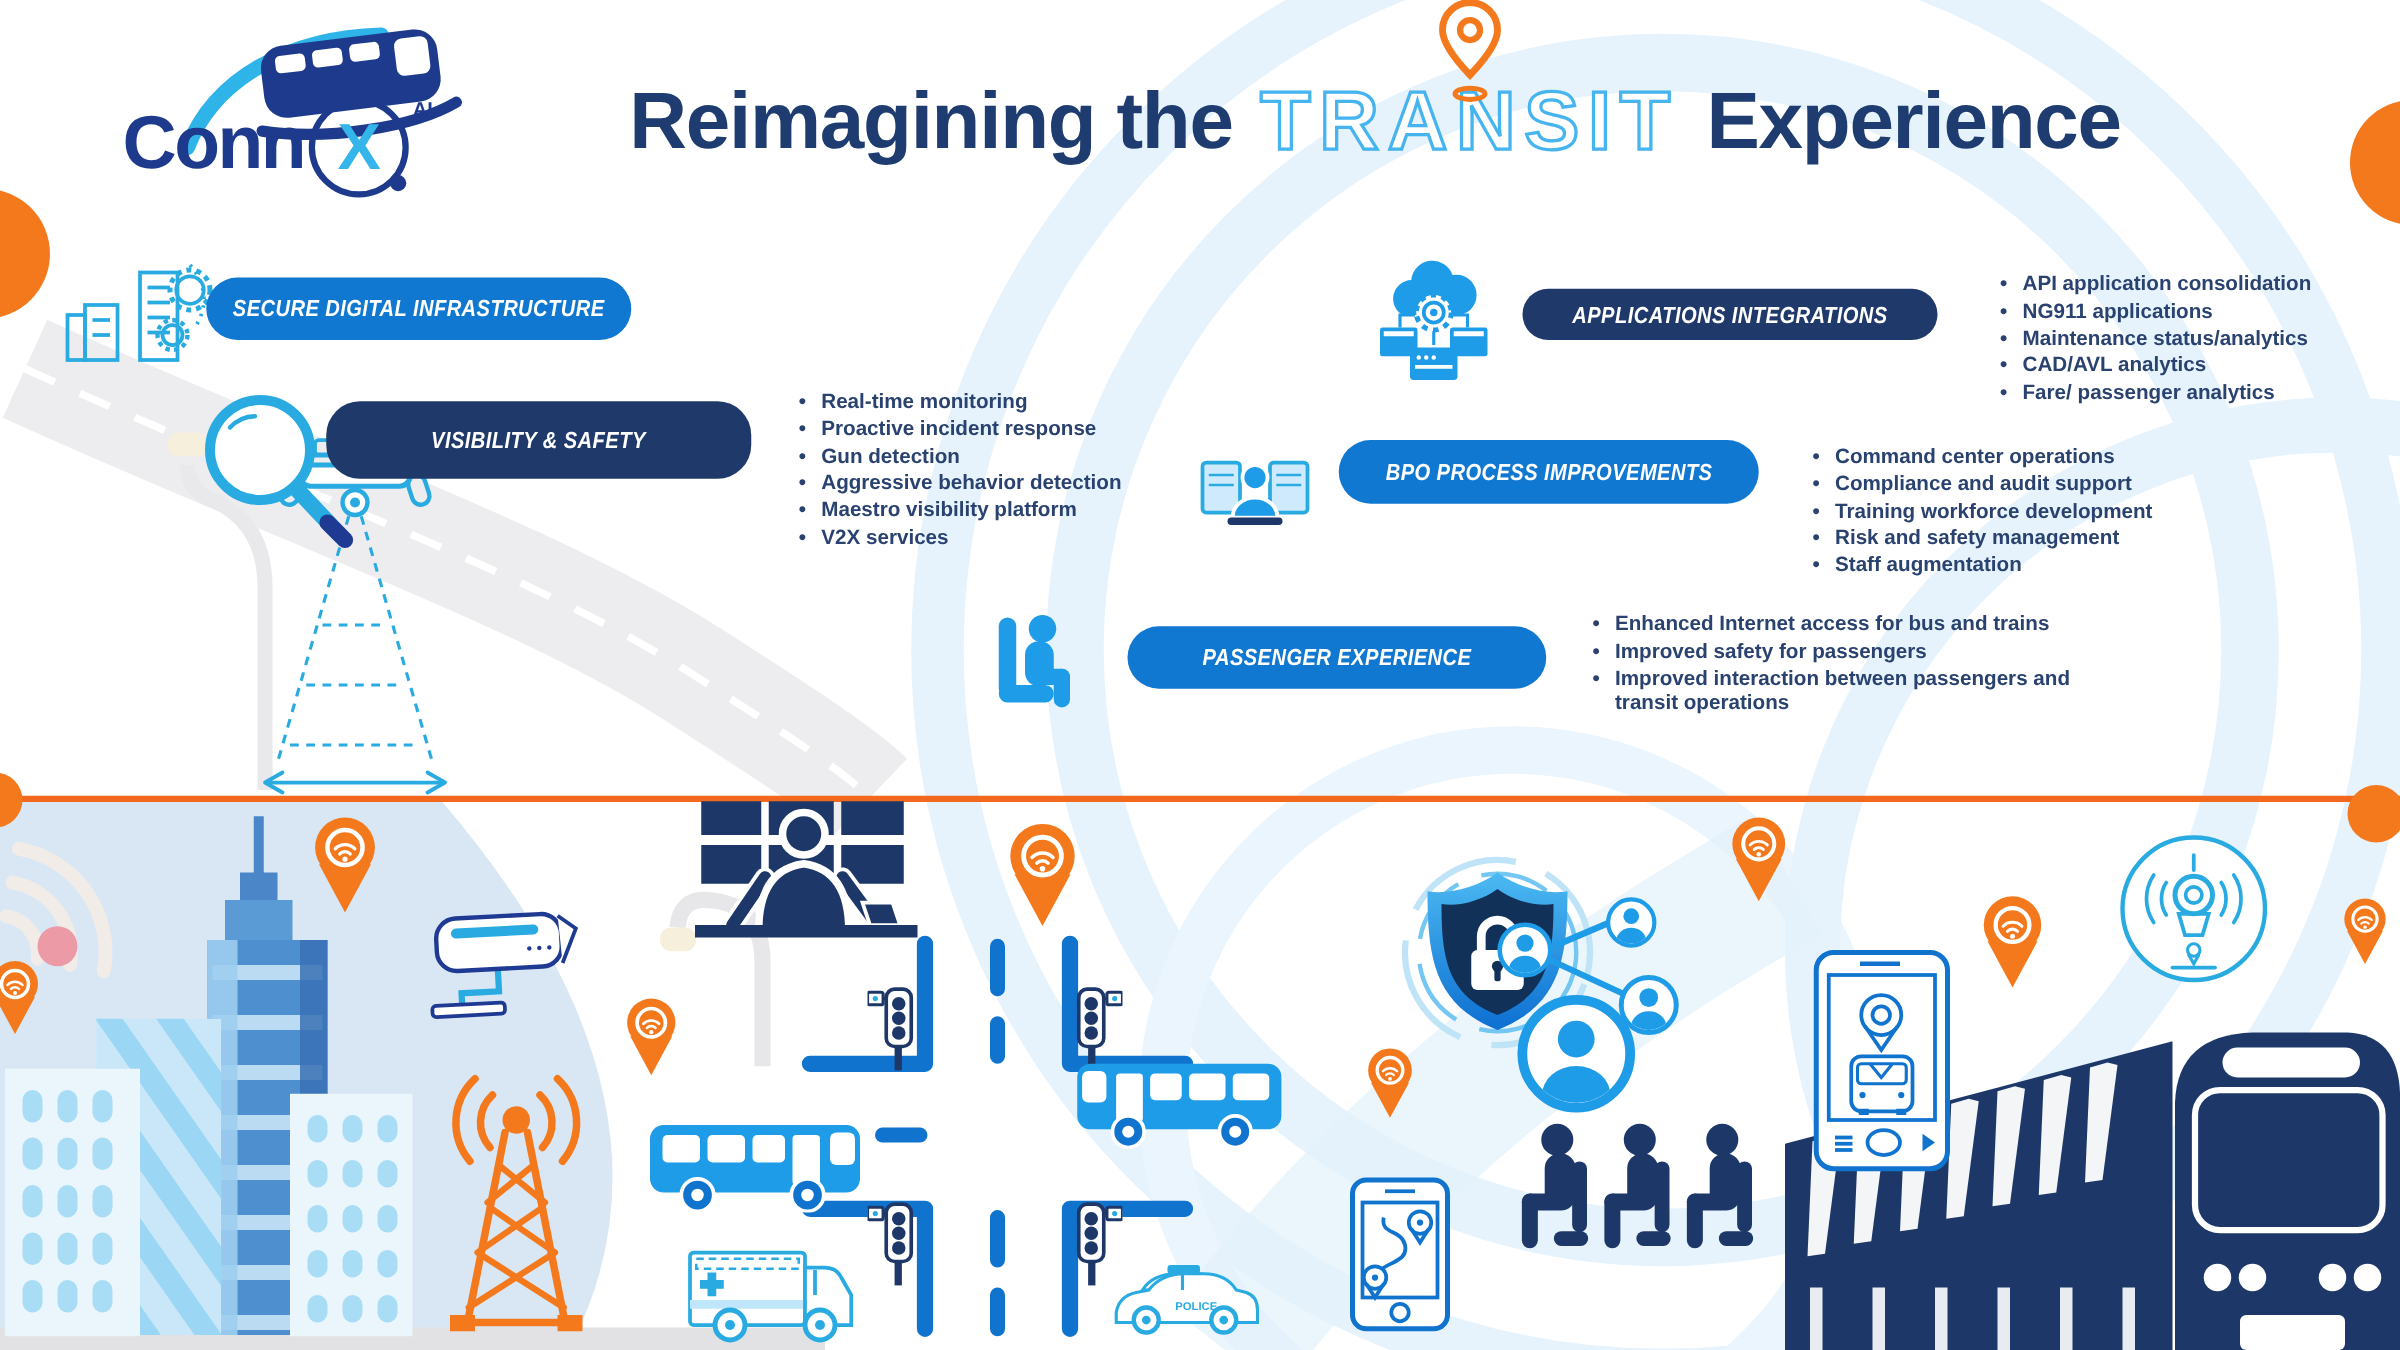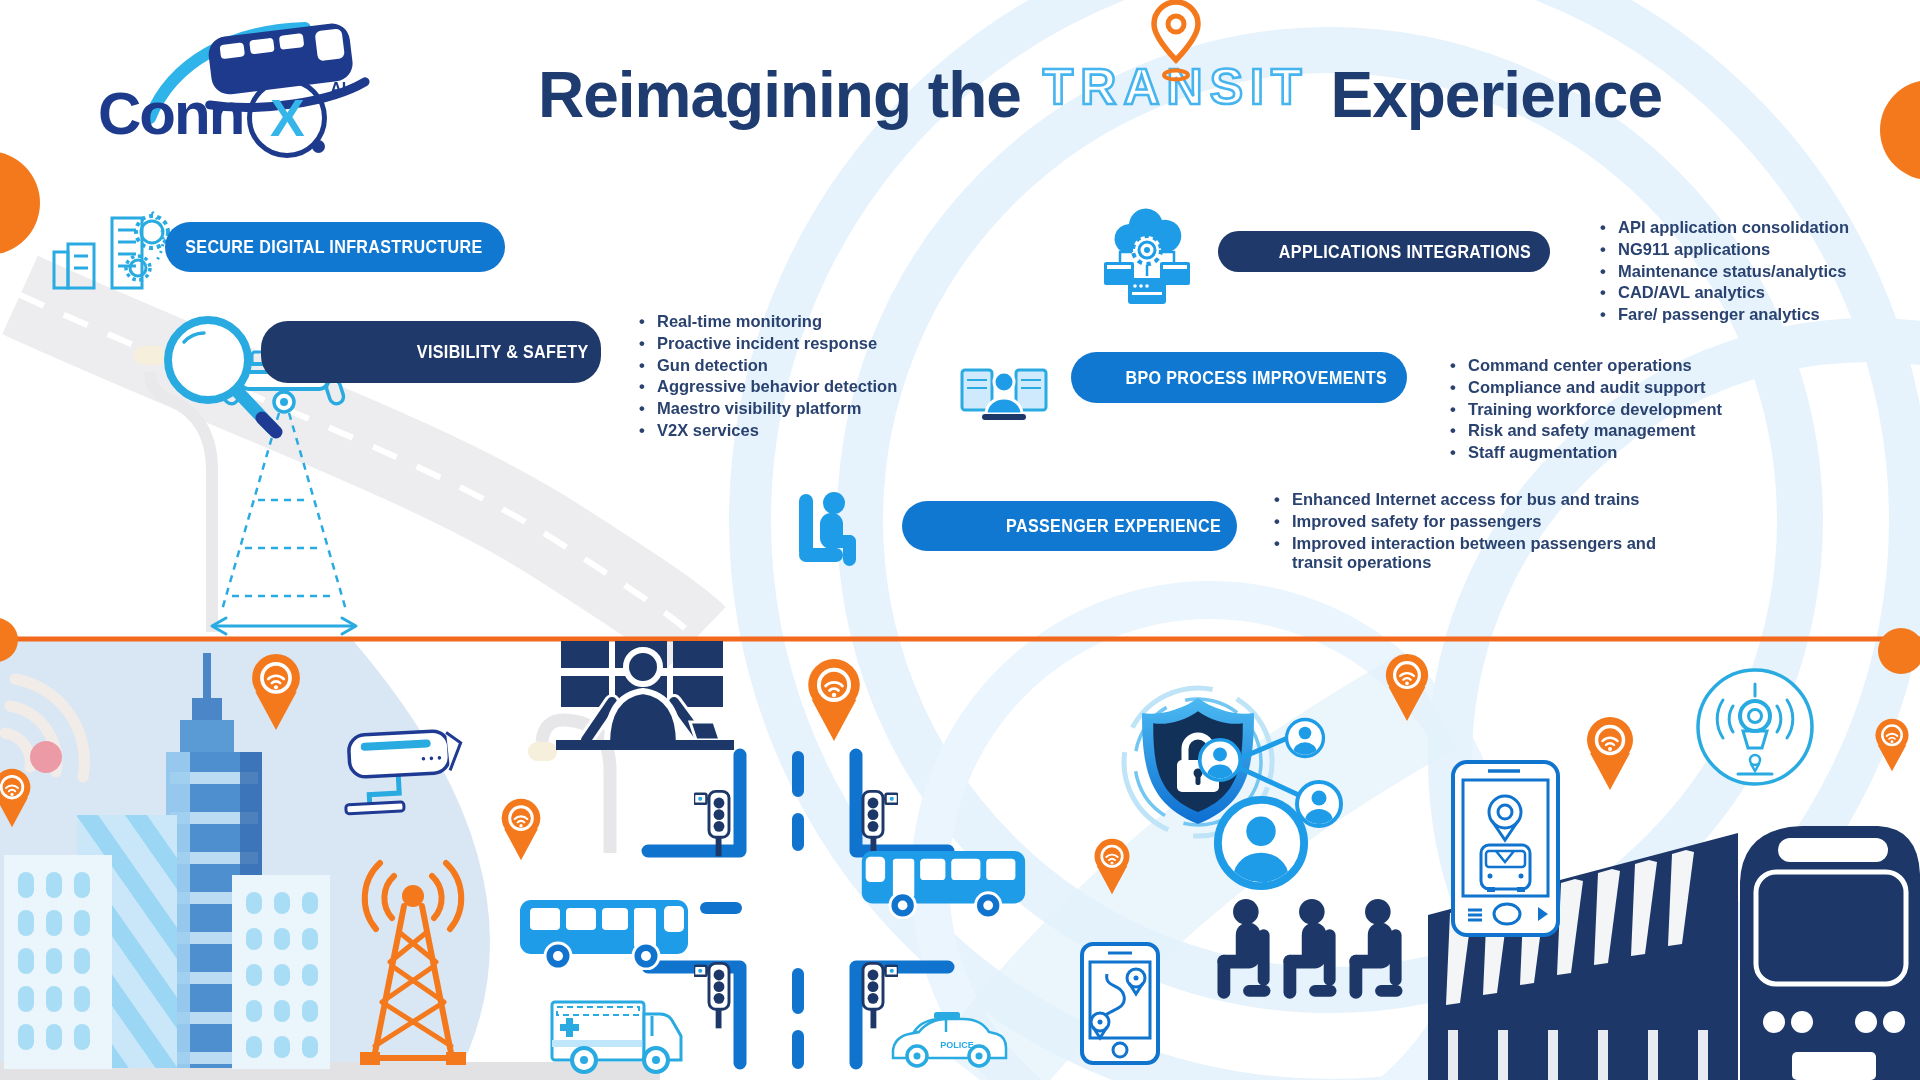--- a/index.html
+++ b/index.html
@@ -13,29 +13,29 @@
   .logo .conn{font-size:60px;letter-spacing:-2px;line-height:1;}
   .logo .xcircle{width:70px;height:70px;border:5px solid var(--logo-navy,#1e3a8c);border-radius:50%;
         display:flex;align-items:center;justify-content:center;color:var(--logo-cyan,#35b5ea);
         font-size:52px;margin-left:4px;margin-top:-6px;position:relative;}
   .logo .xcircle::after{content:"";position:absolute;right:-3px;bottom:0;width:13px;height:13px;
         border-radius:50%;background:var(--logo-navy,#1e3a8c);}
   .logo .ai{font-size:16px;margin:-4px 0 0 3px;}
 
   
   .title{position:absolute;left:280px;top:60px;width:1640px;display:flex;justify-content:center;
-         align-items:flex-start;gap:22px;font-weight:800;color:var(--text-navy-dark,#1f3c71);
+         align-items:center;gap:22px;font-weight:800;color:var(--text-navy-dark,#1f3c71);
          font-size:64px;letter-spacing:-1px;white-space:nowrap;z-index:3;line-height:1.1;}
-  .title .outline{position:relative;font-size:50px;letter-spacing:7px;color:#fff;
+  .title .outline{position:relative;font-size:66px;letter-spacing:7px;color:#fff;
          -webkit-text-stroke:2.6px #45b4ef;text-shadow:0 0 1px rgba(31,60,113,.35);}
   .title .outline svg{position:absolute;left:50%;top:-62px;transform:translateX(-50%);}
 
   
-  .pill{position:absolute;display:flex;align-items:center;justify-content:flex-end;color:#fff;
-        font-weight:700;border-radius:27px;white-space:nowrap;z-index:3;}
+  .pill{position:absolute;display:flex;align-items:center;justify-content:center;color:#fff;
+        font-weight:700;border-radius:27px;white-space:nowrap;z-index:3;font-style:italic;}
   .pill>span{font-size:18.5px;letter-spacing:.4px;transform:scaleX(.87);}
   .pill.bright{background:var(--bright-blue,#1178d1);}
   .pill.dark{background:var(--dark-navy-pill,#20396b);}
 
   
   .bullets{position:absolute;margin:0;padding:0;list-style:none;color:var(--text-navy,#2a4270);
         font-weight:700;font-size:16.5px;line-height:1.2;z-index:3;}
   .bullets li{position:relative;padding-left:20px;margin:2px 0;}
   .bullets li::before{content:"\2022";position:absolute;left:2px;top:0;}
 </style>

